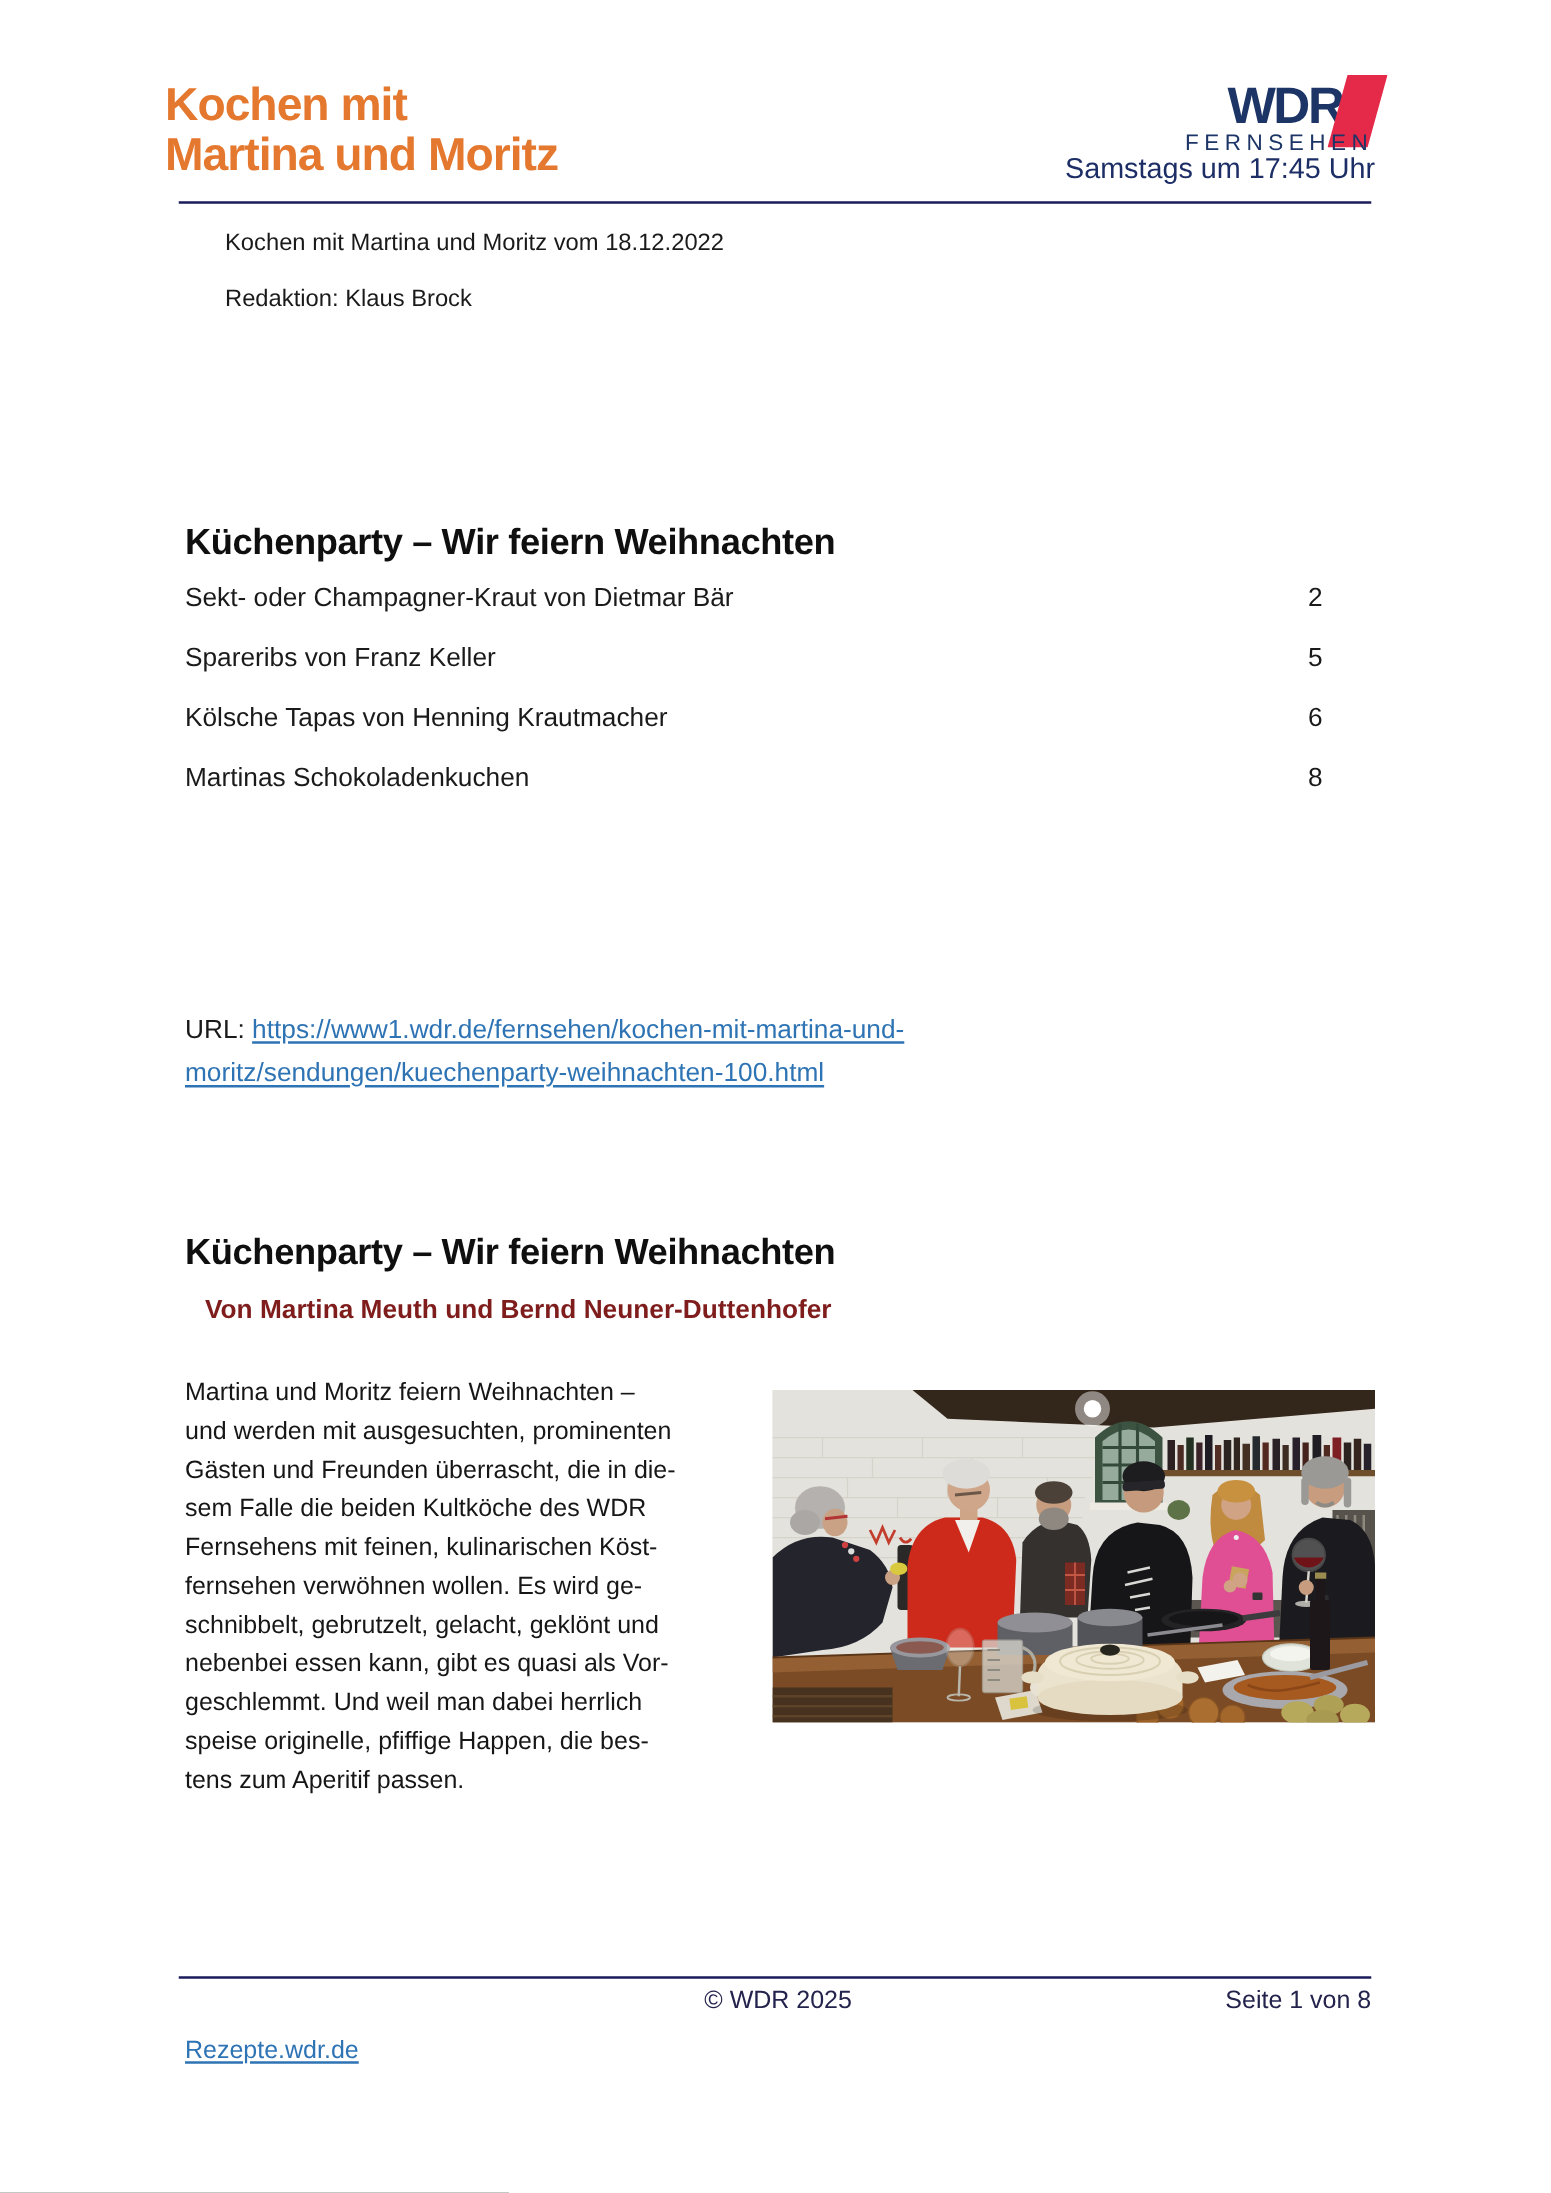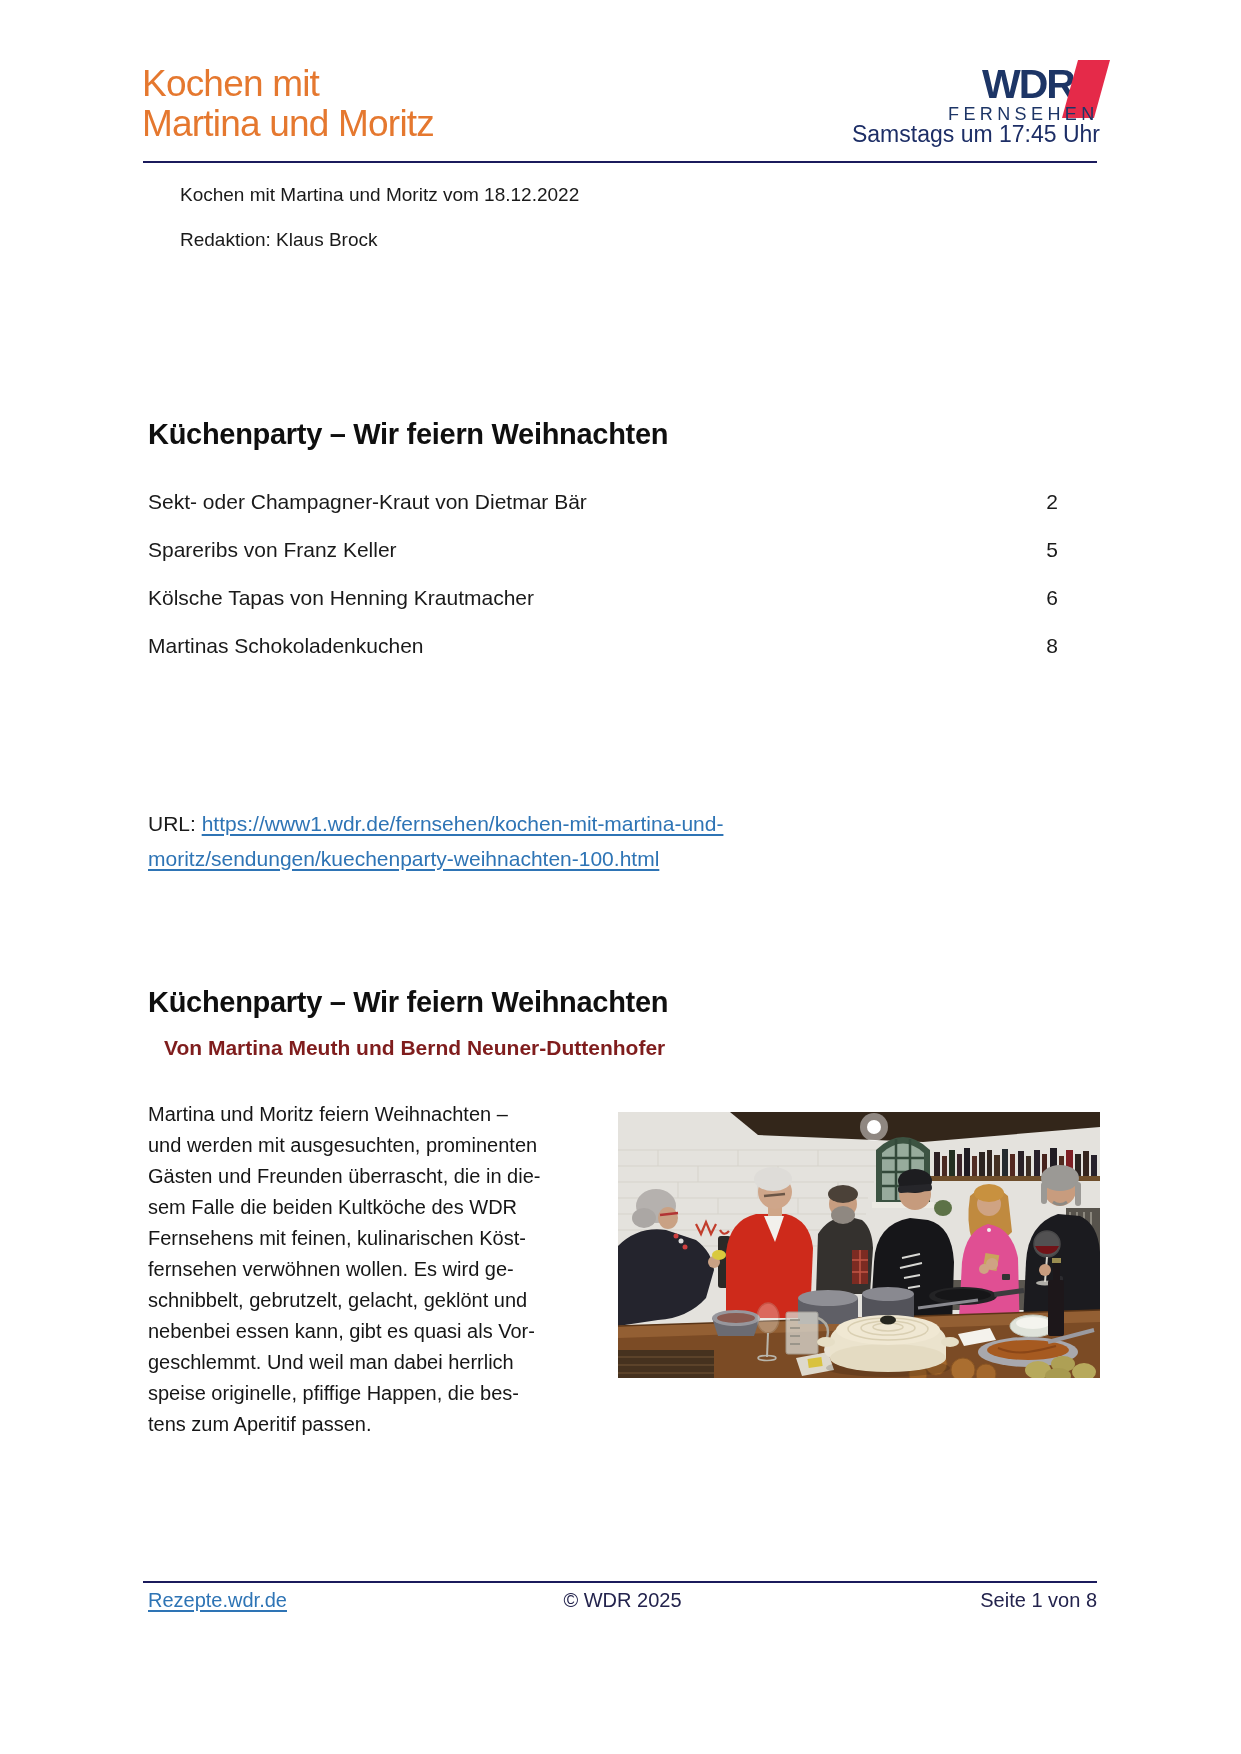--- a/index.html
+++ b/index.html
@@ -2,38 +2,38 @@
 <html lang="de"><head>
 <meta charset="utf-8">
 <style>
   html,body{margin:0;padding:0;background:#9a9a9a;}
   .page{
     position:relative;width:1241px;height:1754px;margin:0 auto;background:#ffffff;
     font-family:"Liberation Sans", sans-serif;color:#161616;overflow:hidden;
   }
   .abs{position:absolute;}
   
-  .logo{left:142px;top:64px;color:#E5782F;font-weight:normal;font-size:37px;line-height:40px;letter-spacing:-0.8px;}
+  .logo{left:132px;top:64px;color:#E5782F;font-weight:bold;font-size:37px;line-height:40px;letter-spacing:-0.8px;}
   .wdr-word{left:982px;top:64px;font-size:41px;line-height:41px;font-weight:bold;color:#1d3566;letter-spacing:-2px;}
   .wdr-flag{left:1062px;top:60px;}
   .fernsehen{left:948px;top:104px;font-size:18px;letter-spacing:4.4px;color:#1d3566;}
   .airtime{top:121px;right:141px;font-size:23px;color:#1d2e66;}
   .rule{height:2px;background:#1b1b5c;}
   .header-rule{left:143px;top:161px;width:954px;}
   .meta-line{left:148px;font-size:19px;color:#1a1a1a;margin-left:32px;}
   .meta-1{top:184px;}
   .meta-2{top:229px;}
   
   .toc-title{left:148px;top:418px;font-size:29px;font-weight:bold;color:#0f0f0f;letter-spacing:-0.3px;}
-  .toc{left:148px;top:490px;width:910px;}
+  .toc{left:148px;top:467px;width:910px;}
   .toc-row{display:flex;justify-content:space-between;align-items:flex-start;height:48px;font-size:21px;line-height:24px;color:#1a1a1a;}
   .toc-page{text-align:right;}
   
   .url-block{left:148px;top:806px;font-size:21px;line-height:35px;color:#1a1a1a;}
-  .link{color:#2E74B5;text-decoration:underline;text-underline-offset:3px;cursor:pointer;}
+  .link{color:#2E74B5;text-decoration:underline;text-underline-offset:3px;cursor:pointer;margin-top:40px;}
   
   .article-title{left:148px;top:986px;font-size:29px;font-weight:bold;color:#0f0f0f;letter-spacing:-0.3px;}
   .article-byline{left:164px;top:1036px;font-size:21px;font-weight:bold;color:#7f1d1d;text-align:center;}
   .article-body{left:148px;top:1099px;width:470px;font-size:20px;line-height:31px;color:#161616;}
   .article-body div{white-space:nowrap;}
   .photo{left:618px;top:1112px;width:482px;height:266px;background:#e4e2dd;}
   .photo svg{display:block;}
   
   .footer-rule{left:143px;top:1581px;width:954px;}
   .footer{left:148px;top:1589px;width:949px;display:grid;grid-template-columns:1fr auto 1fr;font-size:20px;color:#23234d;align-items:start;}

